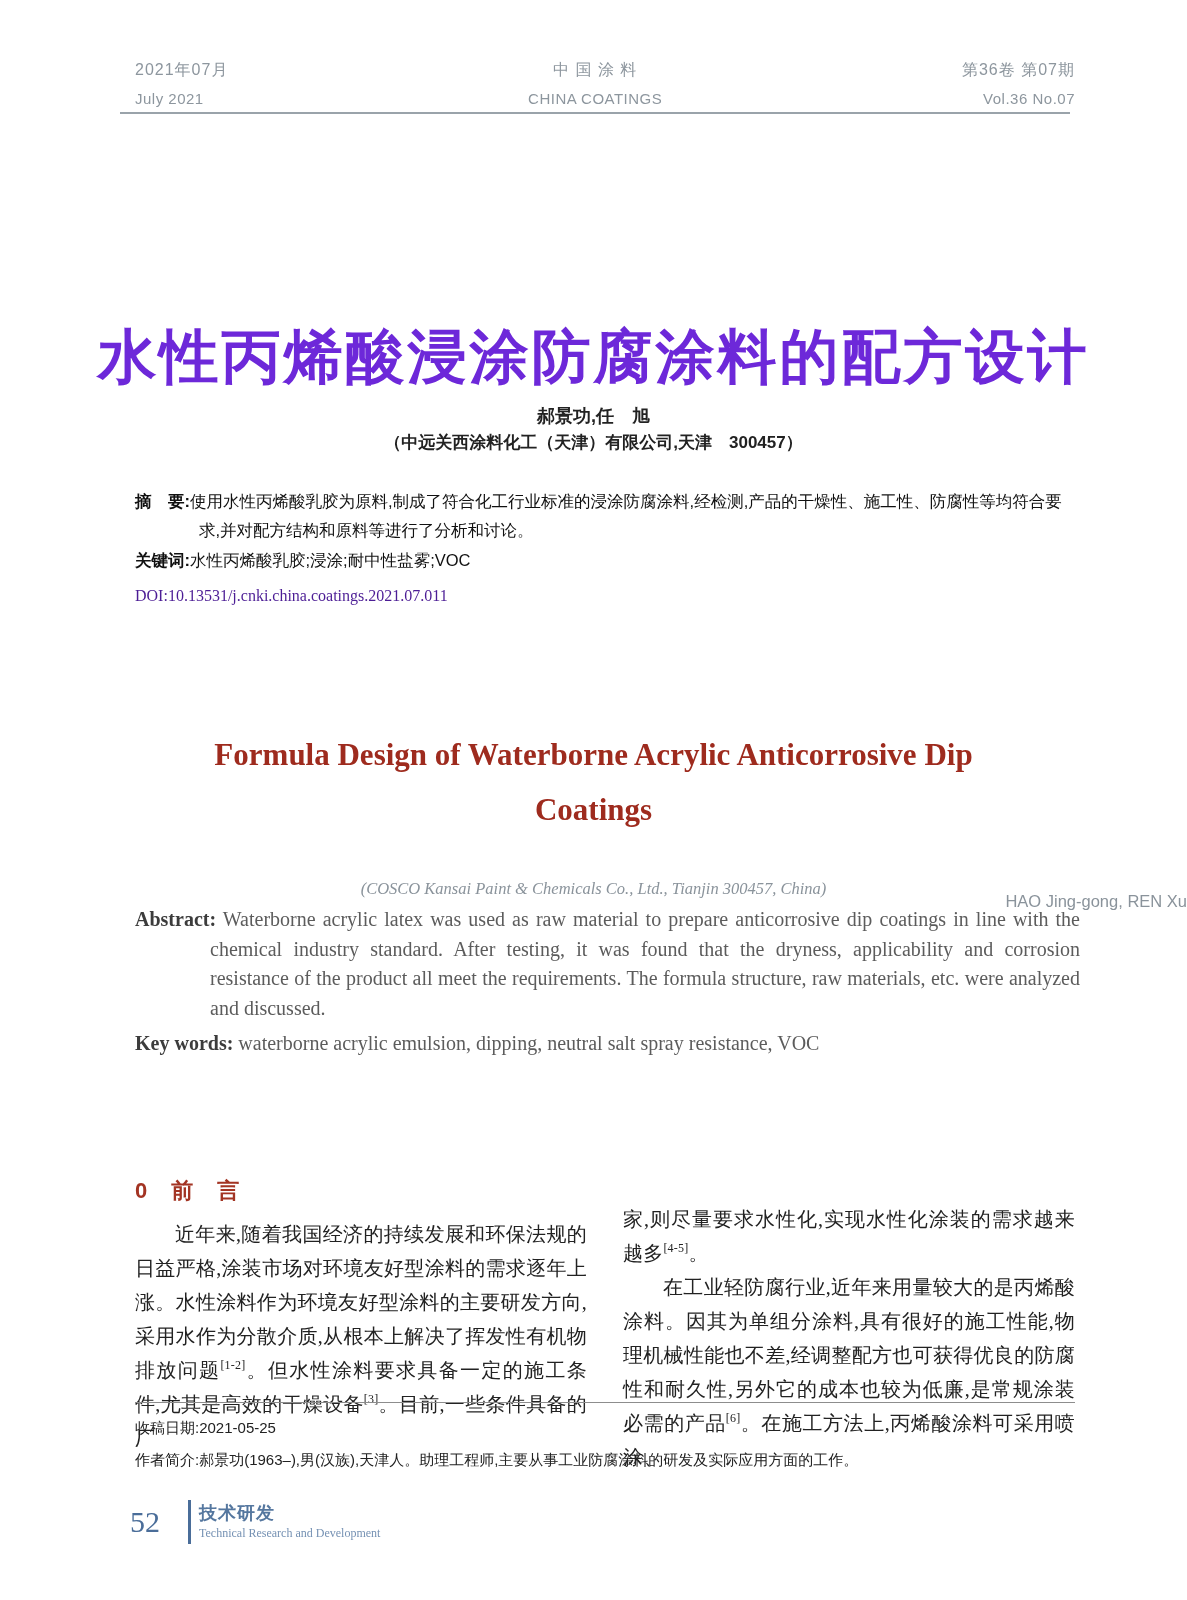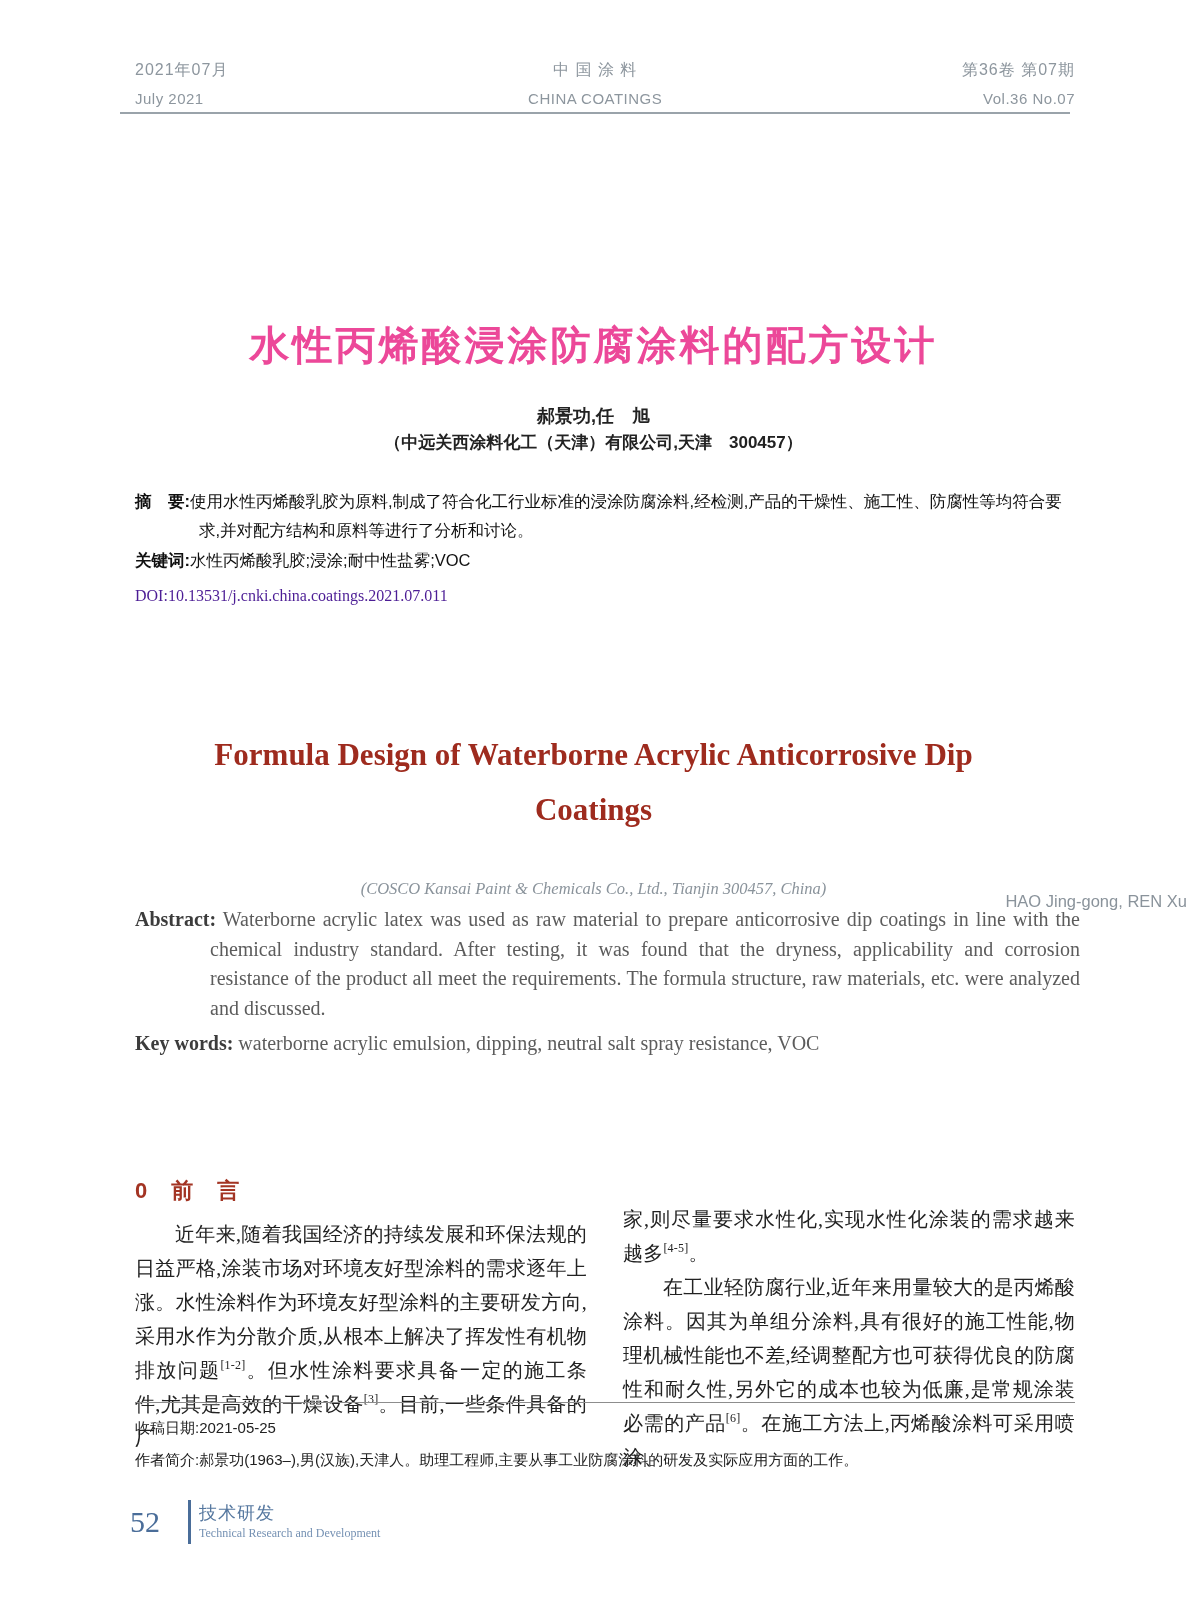--- a/index.html
+++ b/index.html
@@ -29,22 +29,22 @@
   .journal-header .en { font-size: 15px; letter-spacing: 0.5px; }
   .header-rule {
     position: absolute; top: 112px; left: 120px; width: 950px;
     border-top: 2px solid #9aa3aa;
   }
 
   
   .title-cn {
     position: absolute; top: 318px; left: 0; width: 100%;
     text-align: center;
-    font-size: 40px; font-weight: 900; letter-spacing: 3px;
-    color: #ec4899;
+    font-size: 59px; font-weight: 900; letter-spacing: 3px;
+    color: #6d28d9;
     font-family: "Liberation Sans", sans-serif;
   }
   .authors-cn {
     position: absolute; top: 404px; left: 0; width: 100%;
     text-align: center; font-size: 18px; font-weight: 700; color: #222;
   }
   .affiliation-cn {
     position: absolute; top: 431px; left: 0; width: 100%;
     text-align: center; font-size: 17px; font-weight: 700; color: #222;
   }
@@ -142,21 +142,21 @@
     display: flex; align-items: center;
   }
   .page-num {
     font-family: "Liberation Serif", serif;
     font-size: 30px; color: #4a6d99; line-height: 44px;
     padding-right: 28px;
   }
   .footer-bar { width: 3px; height: 44px; background: #4a6d99; }
   .footer-titles { padding-left: 8px; }
   .footer-cn {
-    font-size: 18px; font-weight: 400; color: #55779f;
+    font-size: 18px; font-weight: 700; color: #55779f;
     font-family: "Liberation Sans", sans-serif; line-height: 22px;
     letter-spacing: 1px;
   }
   .footer-en {
     font-size: 12px; color: #7591b3;
     font-family: "Liberation Serif", serif; line-height: 18px;
   }
 </style>
 </head>
 <body>

